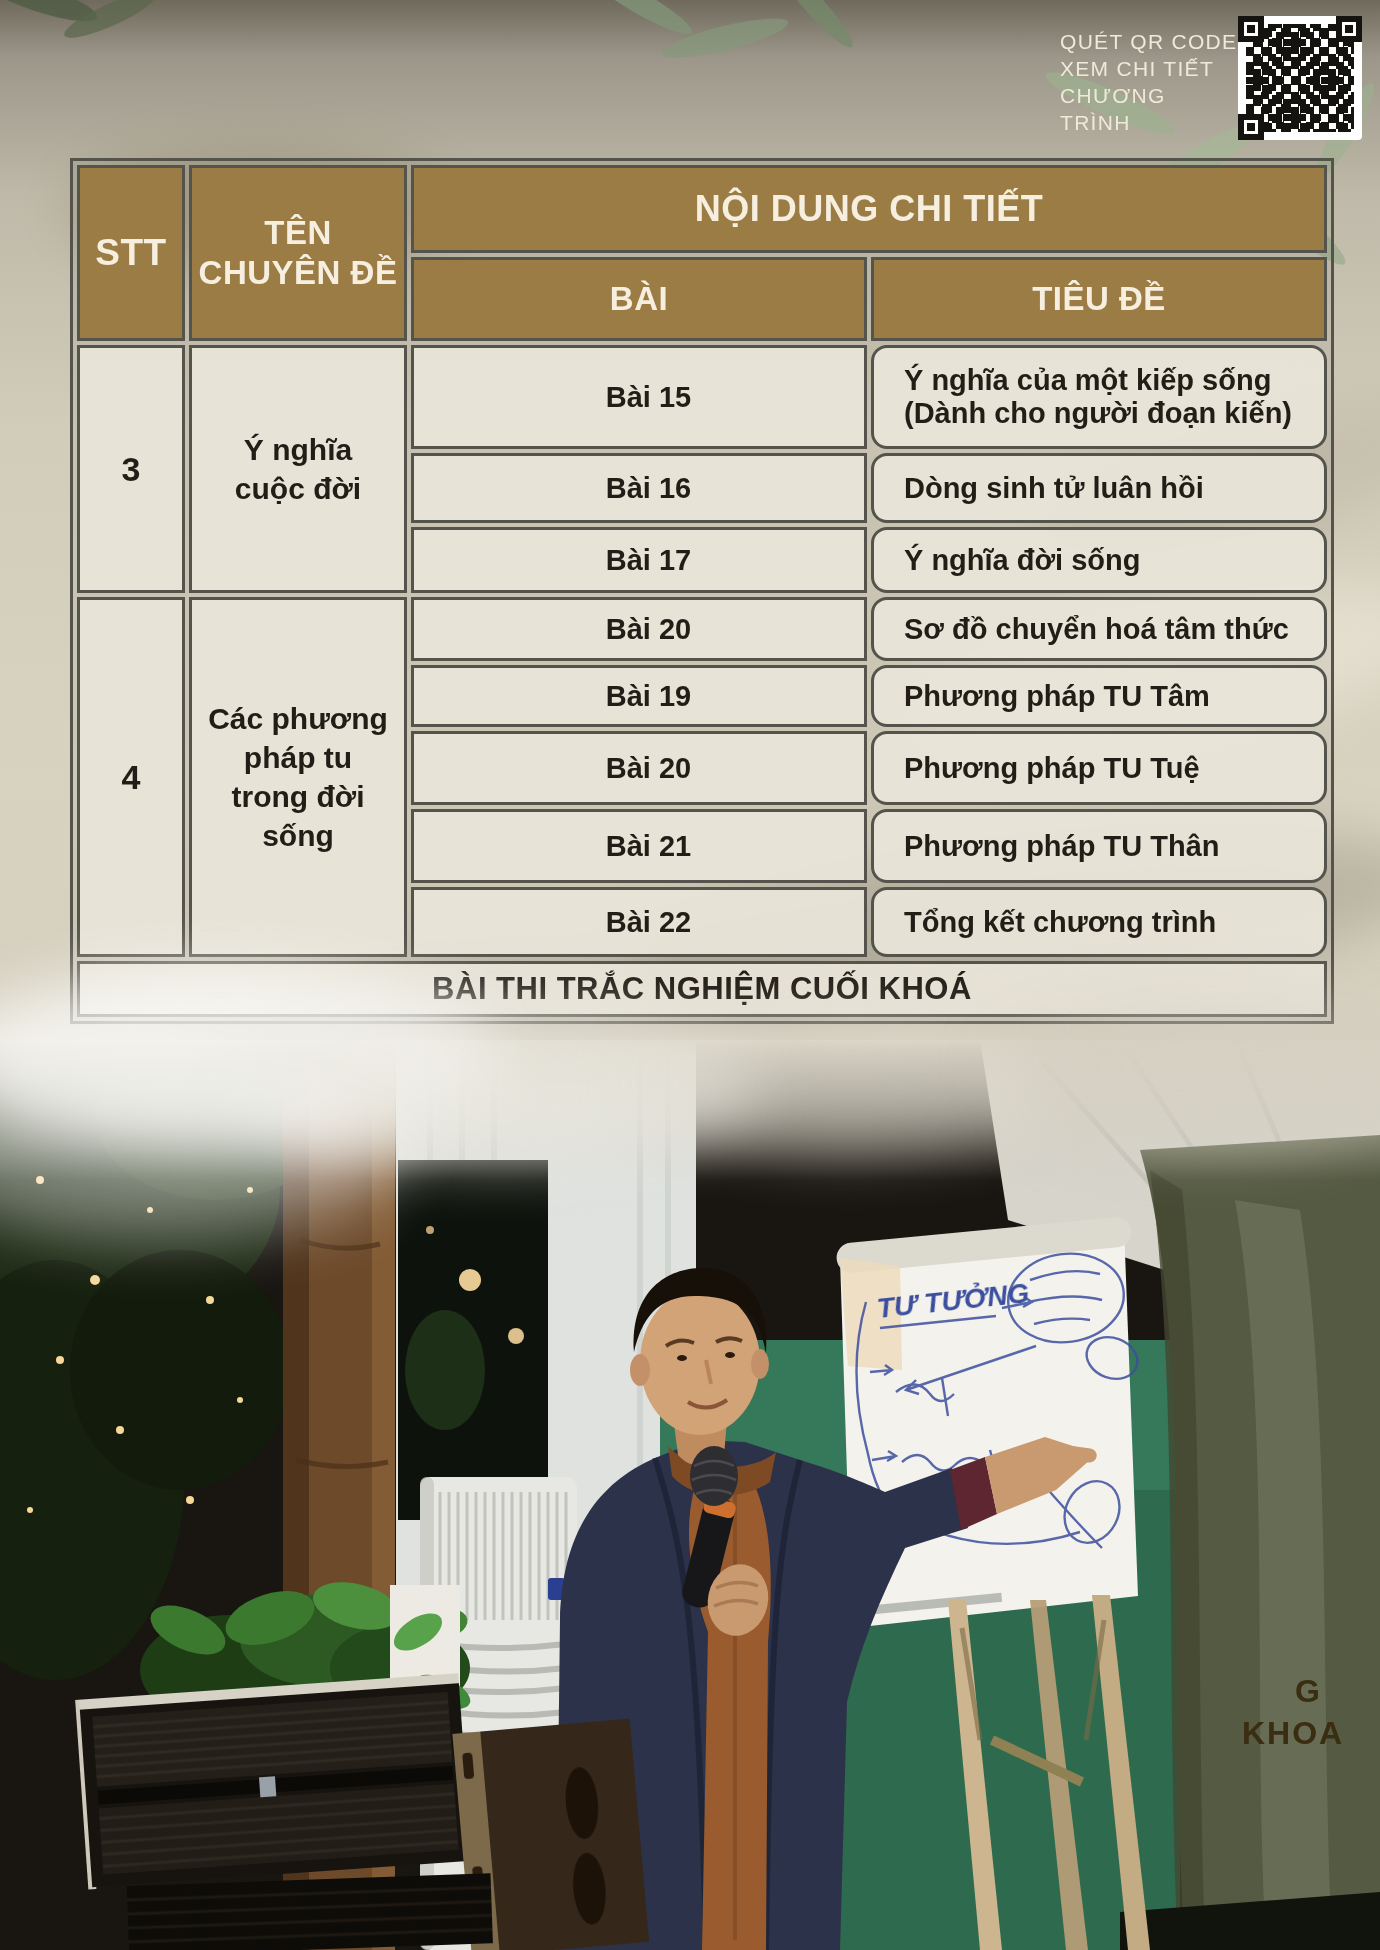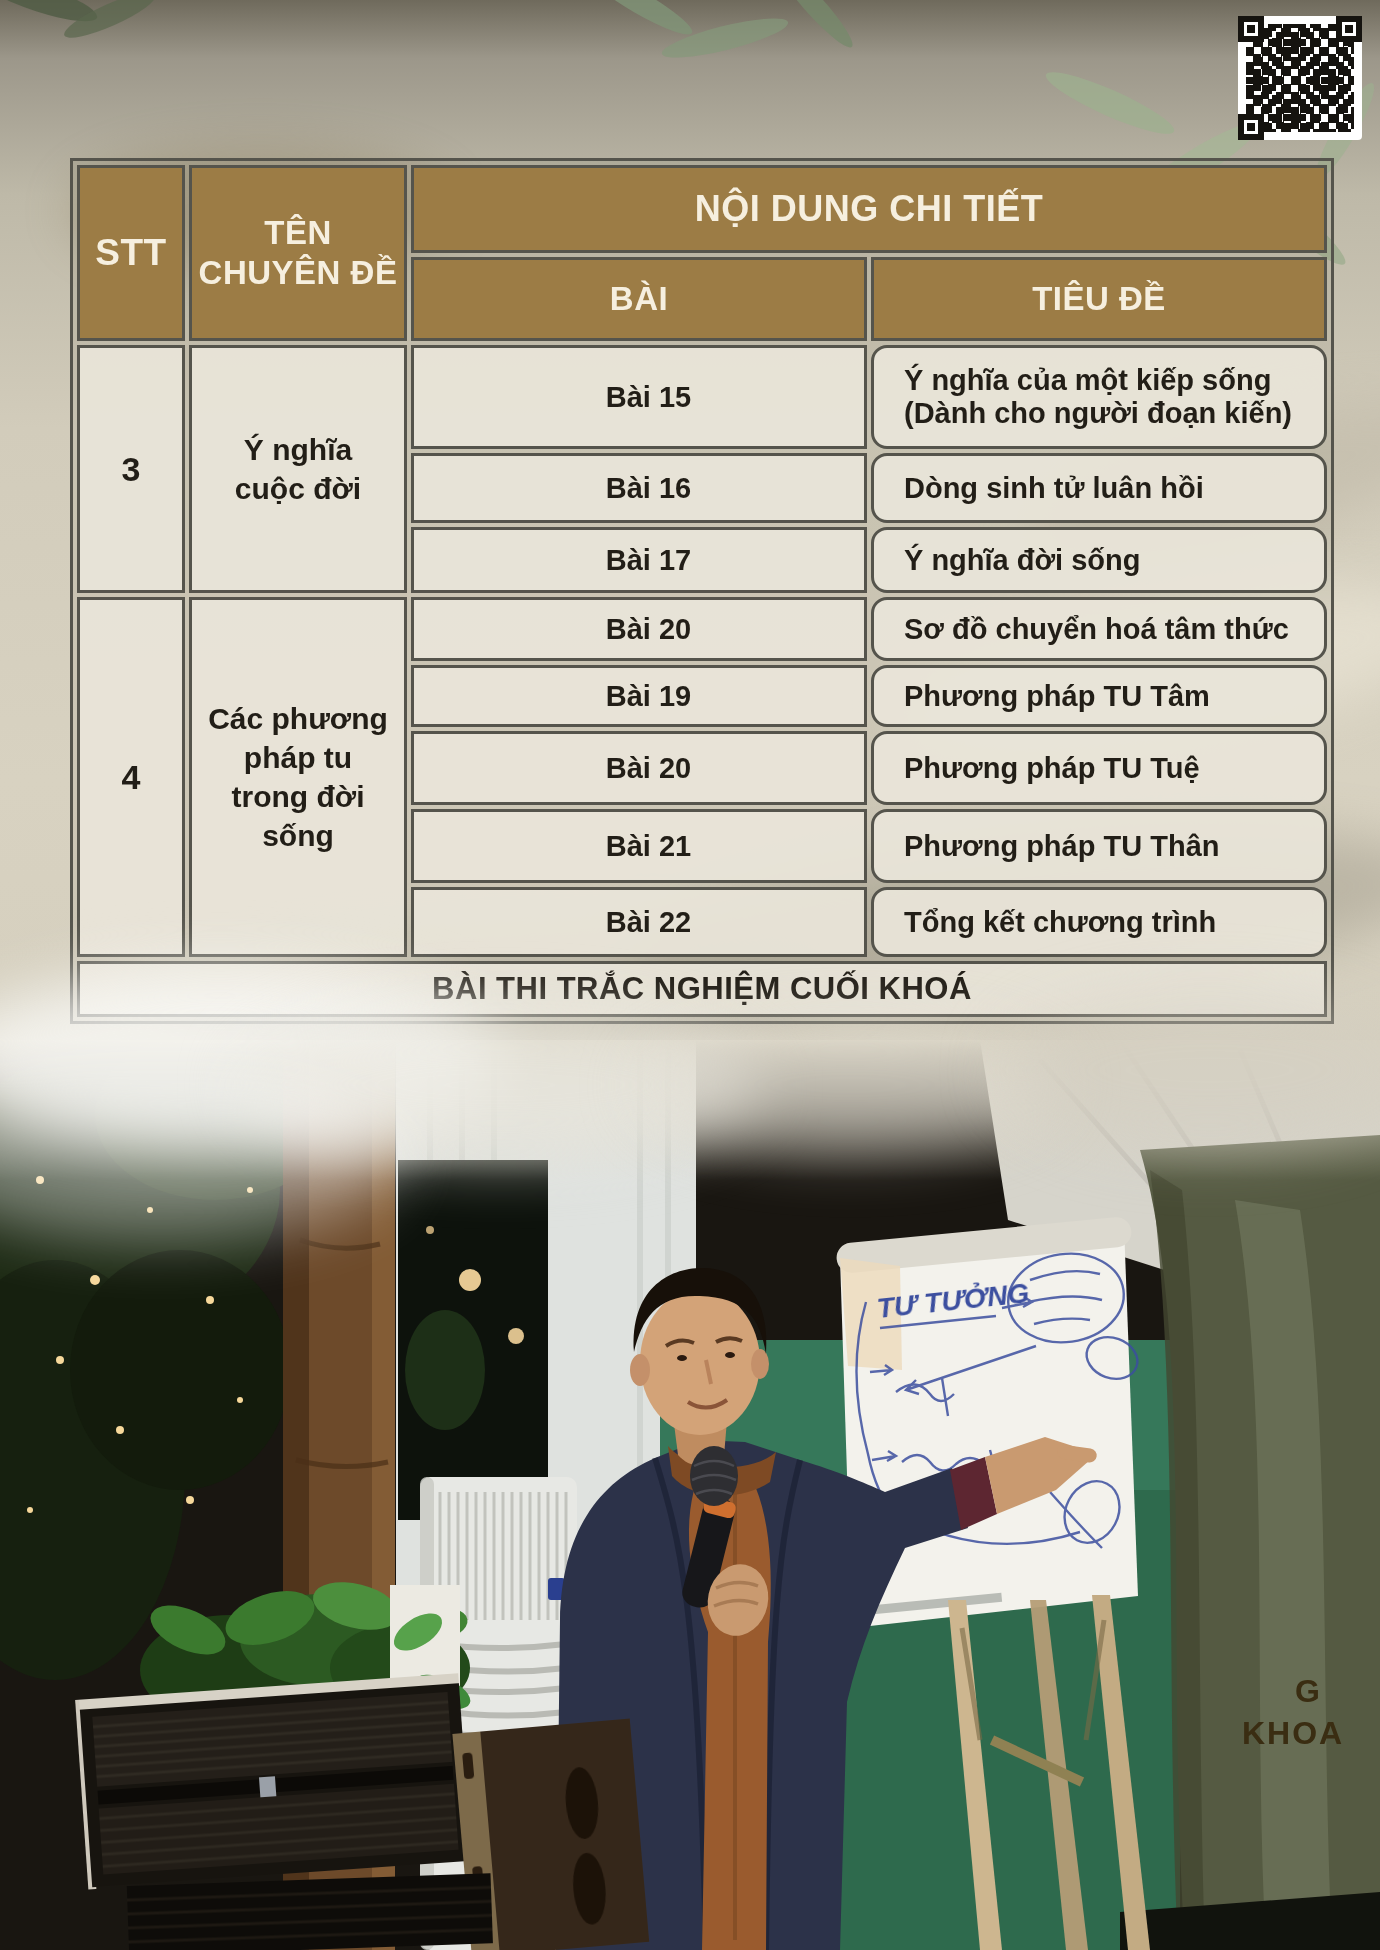--- a/index.html
+++ b/index.html
@@ -55,20 +55,25 @@
   <div class="leaf" style="left:1040px;top:90px;width:140px;height:26px;background:#9cb08f;opacity:.7;transform:rotate(24deg);"></div>
   <div class="leaf" style="left:1120px;top:150px;width:150px;height:28px;background:#a4b795;opacity:.65;transform:rotate(-32deg);"></div>
   <div class="leaf" style="left:1230px;top:210px;width:130px;height:24px;background:#93a886;opacity:.6;transform:rotate(40deg);"></div>
   <div class="leaf" style="left:1290px;top:120px;width:110px;height:22px;background:#9db190;opacity:.6;transform:rotate(-60deg);"></div>
   <div class="smudge" style="left:70px;top:150px;width:380px;height:120px;background:#7c6a45;opacity:.32;"></div>
   <div class="streak" style="left:1020px;top:420px;width:460px;height:120px;background:#b6af9e;opacity:.4;transform:rotate(-14deg);"></div>
   <div class="streak" style="left:900px;top:600px;width:560px;height:140px;background:#efeadb;opacity:.55;transform:rotate(-10deg);"></div>
   <div class="streak" style="left:620px;top:840px;width:820px;height:160px;background:#938d7d;opacity:.4;transform:rotate(-6deg);"></div>
   <div class="streak" style="left:160px;top:930px;width:700px;height:120px;background:#a8a292;opacity:.35;transform:rotate(-3deg);"></div>
 
+  <div class="qr-label">
+    <div>QUÉT QR CODE</div>
+    <div>XEM CHI TIẾT</div>
+    <div>CHƯƠNG TRÌNH</div>
+  </div>
   <div class="qr-box">
     <div class="qr-modules"></div>
     <div class="finder f-tl"></div>
     <div class="finder f-tr"></div>
     <div class="finder f-bl"></div>
   </div>
 
   <div class="table-wrap">
     <table class="schedule">
       <tbody>

